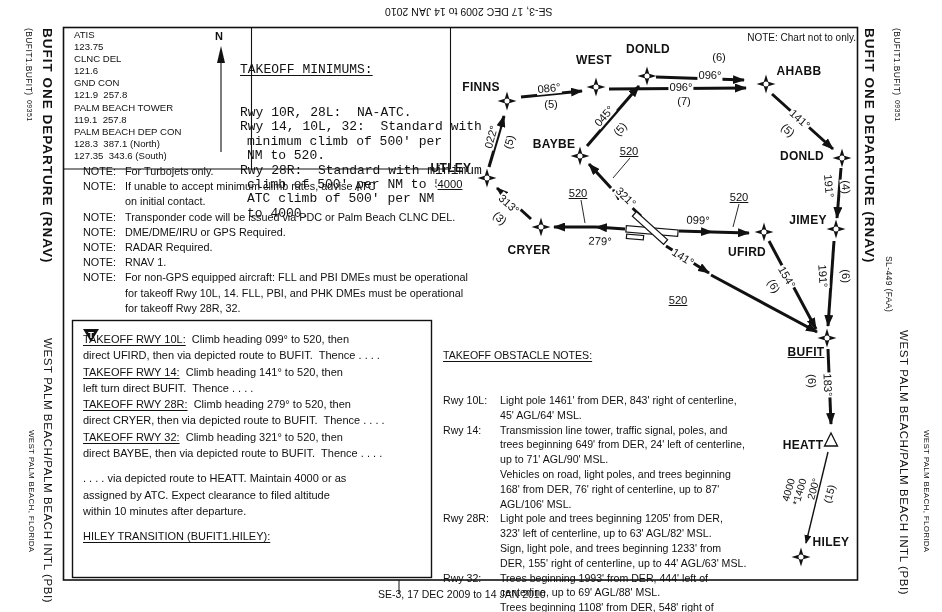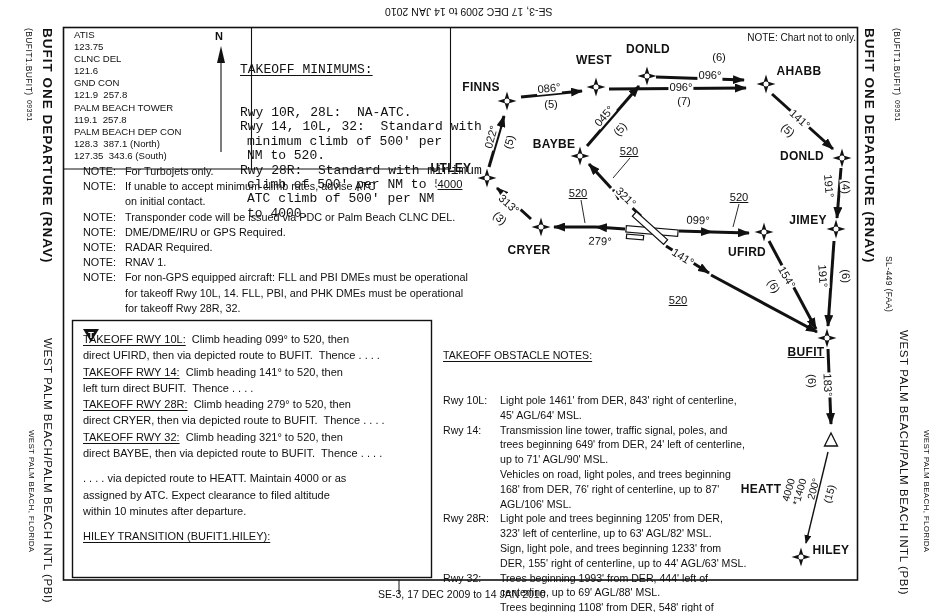--- a/index.html
+++ b/index.html
@@ -169,22 +169,22 @@
     <div class="dlbl wpt" style="left: 594px; top: 60px; transform: translate(-50%, -50%) rotate(0deg);">WEST</div>
     <div class="dlbl wpt" style="left: 648px; top: 49px; transform: translate(-50%, -50%) rotate(0deg);">DONLD</div>
     <div class="dlbl wpt" style="left: 799px; top: 71px; transform: translate(-50%, -50%) rotate(0deg);">AHABB</div>
     <div class="dlbl wpt" style="left: 802px; top: 156px; transform: translate(-50%, -50%) rotate(0deg);">DONLD</div>
     <div class="dlbl wpt" style="left: 808px; top: 220px; transform: translate(-50%, -50%) rotate(0deg);">JIMEY</div>
     <div class="dlbl wpt" style="left: 548px; top: 144px; transform: translate(-50%, -50%) rotate(0deg); padding-left: 12px;">BAYBE</div>
     <div class="dlbl wpt" style="left: 451px; top: 168px; transform: translate(-50%, -50%) rotate(0deg);">UTLEY</div>
     <div class="dlbl wpt" style="left: 529px; top: 250px; transform: translate(-50%, -50%) rotate(0deg);">CRYER</div>
     <div class="dlbl wpt" style="left: 747px; top: 252px; transform: translate(-50%, -50%) rotate(0deg);">UFIRD</div>
     <div class="dlbl wpt" style="left: 806px; top: 352px; transform: translate(-50%, -50%) rotate(0deg); text-decoration: underline;">BUFIT</div>
-    <div class="dlbl wpt" style="left: 761px; top: 445px; transform: translate(-50%, -50%) rotate(0deg); margin-top: 44px;">HEATT</div>
-    <div class="dlbl wpt" style="left: 831px; top: 542px; transform: translate(-50%, -50%) rotate(0deg); margin-top: 8px;">HILEY</div>
+    <div class="dlbl wpt" style="left: 803px; top: 445px; transform: translate(-50%, -50%) rotate(0deg);">HEATT</div>
+    <div class="dlbl wpt" style="left: 831px; top: 542px; transform: translate(-50%, -50%) rotate(0deg);">HILEY</div>
     <div class="dlbl alt" style="left: 450px; top: 184px; transform: translate(-50%, -50%) rotate(0deg);">4000</div>
     <div class="dlbl alt" style="left: 629px; top: 151px; transform: translate(-50%, -50%) rotate(0deg);">520</div>
     <div class="dlbl alt" style="left: 578px; top: 193px; transform: translate(-50%, -50%) rotate(0deg);">520</div>
     <div class="dlbl alt" style="left: 739px; top: 197px; transform: translate(-50%, -50%) rotate(0deg);">520</div>
     <div class="dlbl alt" style="left: 678px; top: 300px; transform: translate(-50%, -50%) rotate(0deg);">520</div>
     <div class="dlbl crs" style="left: 549px; top: 88px; transform: translate(-50%, -50%) rotate(-6deg);">086°</div>
     <div class="dlbl crs" style="left: 551px; top: 104px; transform: translate(-50%, -50%) rotate(0deg);">(5)</div>
     <div class="dlbl crs" style="left: 719px; top: 57px; transform: translate(-50%, -50%) rotate(0deg);">(6)</div>
     <div class="dlbl crs" style="left: 710px; top: 75px; transform: translate(-50%, -50%) rotate(0deg);">096°</div>
     <div class="dlbl crs" style="left: 681px; top: 87px; transform: translate(-50%, -50%) rotate(0deg);">096°</div>

